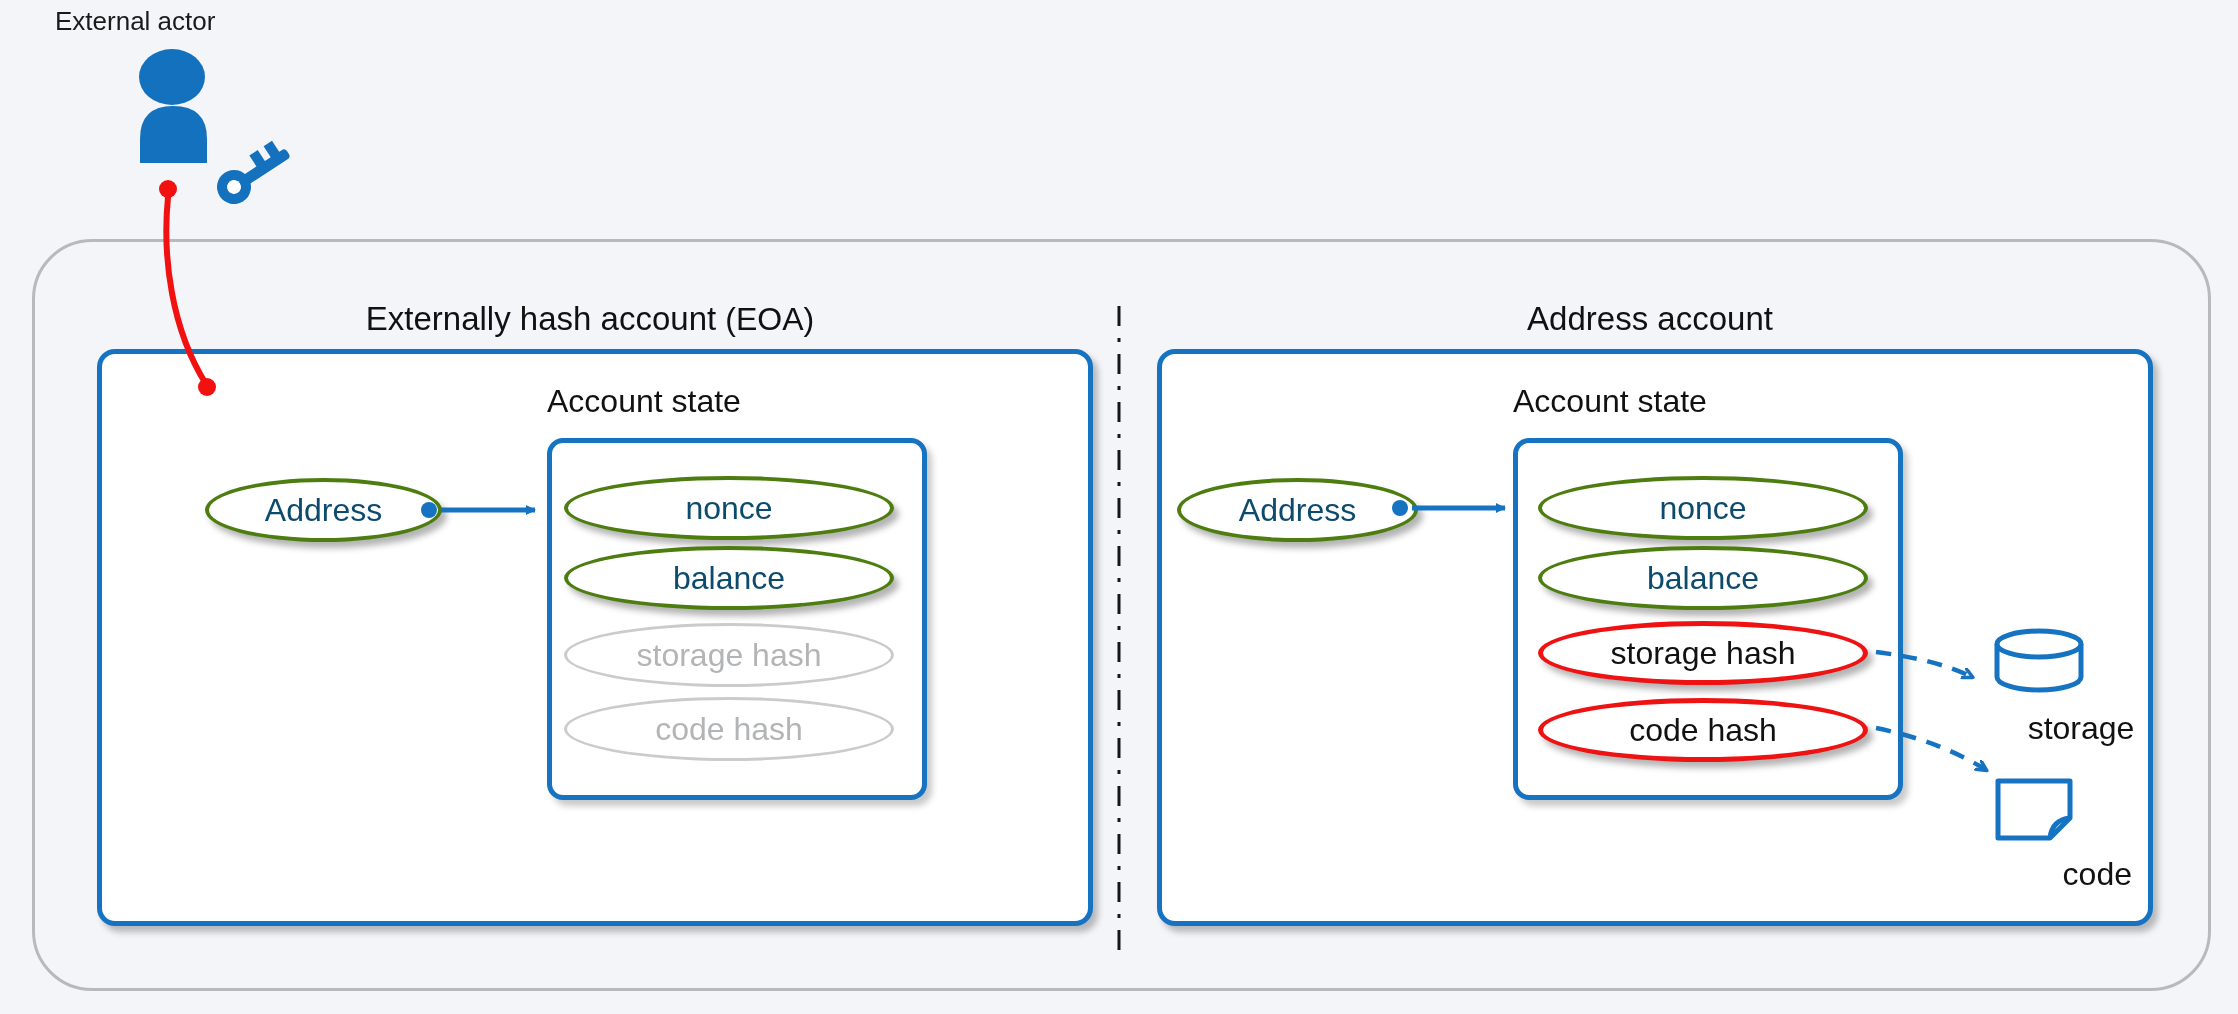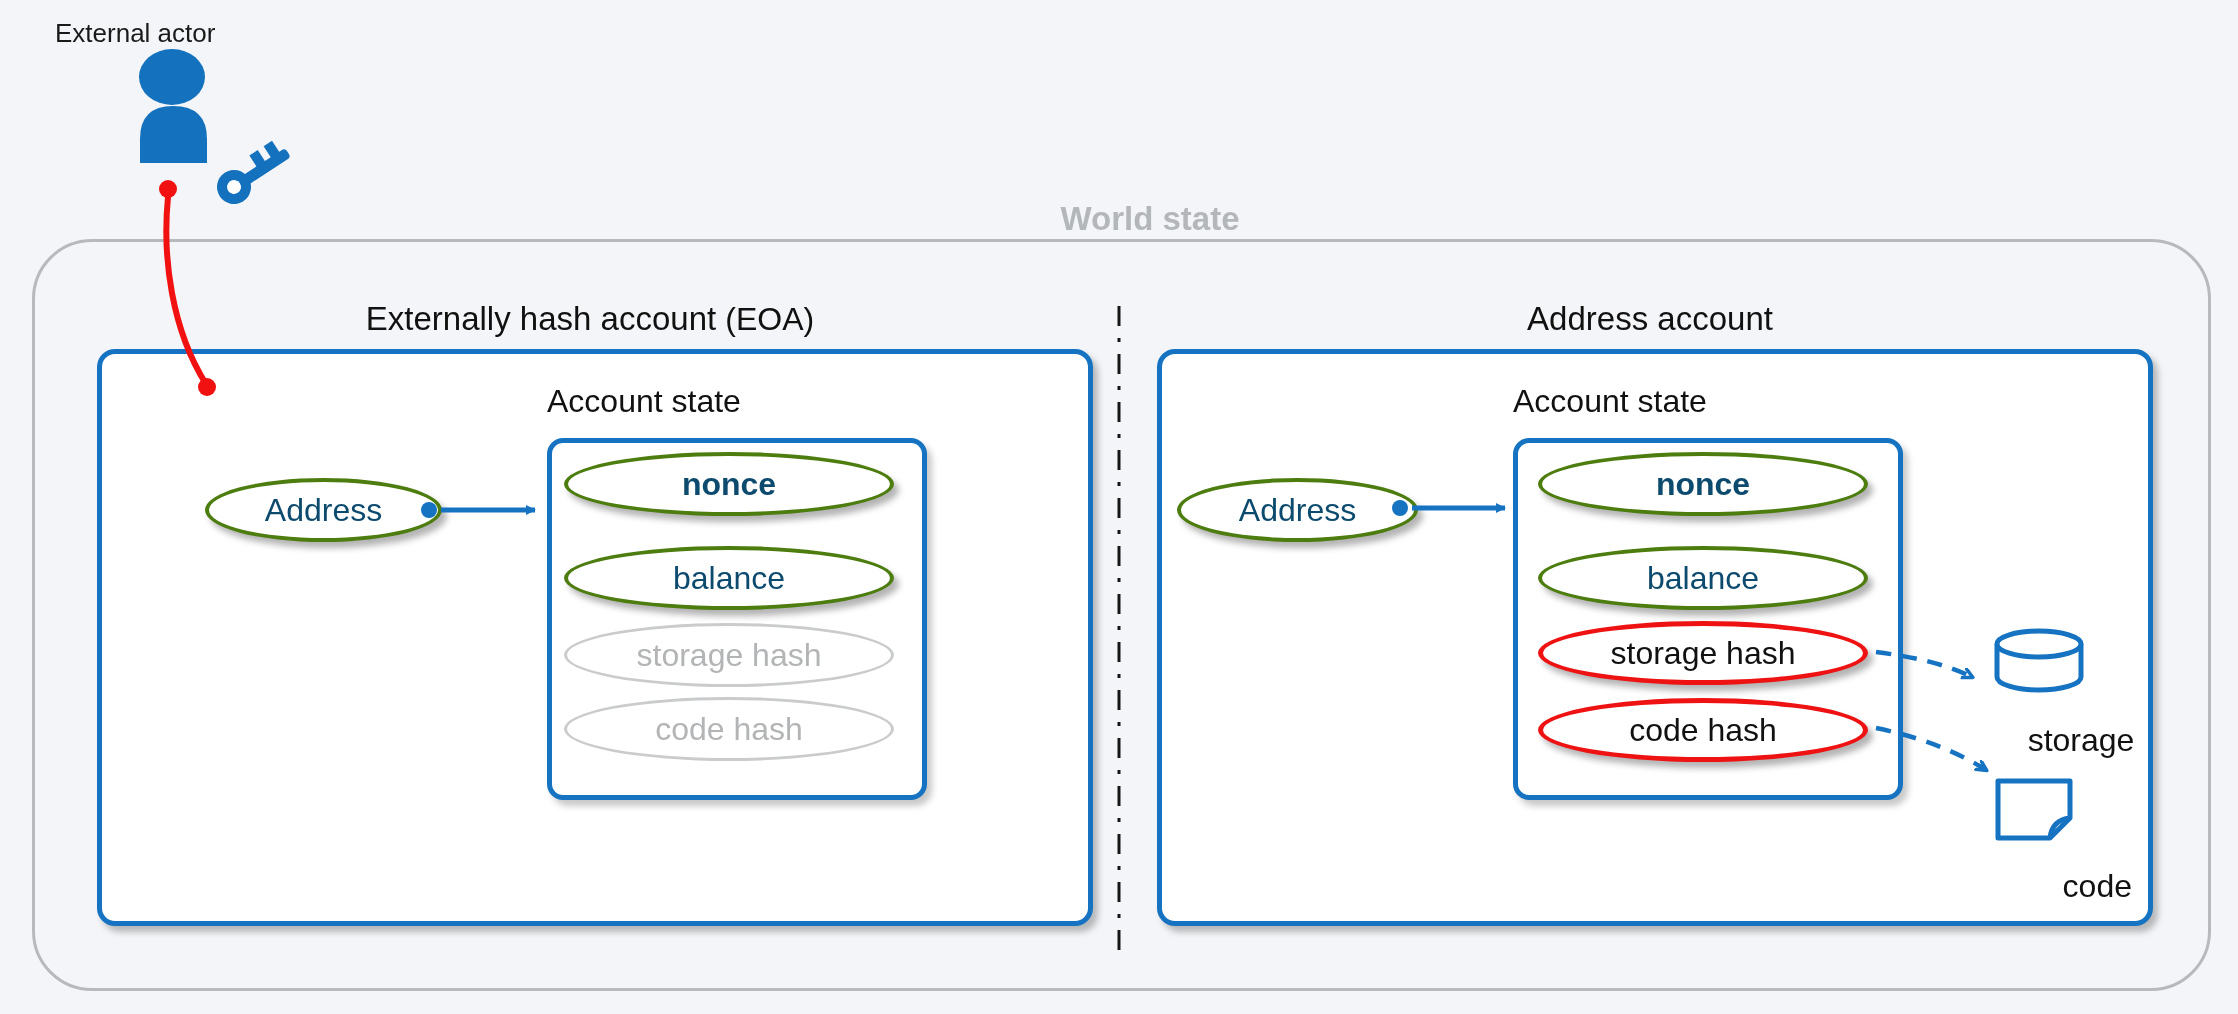--- a/index.html
+++ b/index.html
@@ -3,21 +3,21 @@
 <meta charset="utf-8">
 <style>
   html,body{margin:0;padding:0;background:#eef0f3;}
   #canvas{
     position:relative;width:2238px;height:1014px;overflow:hidden;
     background:#f4f5f8;
     font-family:"Liberation Sans","DejaVu Sans",sans-serif;
     color:#161616;
   }
   .abs{position:absolute;}
-  .lbl{position:absolute;white-space:nowrap;margin-top:12px;}
+  .lbl{position:absolute;white-space:nowrap;}
 
   
   .external-actor{left:55px;top:6px;font-size:26px;color:#1a1a1a;}
 
   
   .world-state{left:1000px;top:188px;width:300px;font-size:33px;font-weight:bold;color:#b4b7ba;text-align:center;}
   .outer-box{
     left:32px;top:239px;width:2173px;height:746px;
     border:3px solid #b7babd;border-radius:60px;background:transparent;
   }
@@ -53,36 +53,35 @@
   }
   .e-blue{border:4px solid #4d7c0f;color:#0c4a6e;box-shadow:5px 6px 6px rgba(40,40,40,.35);}
   .e-gray{border:3px solid #c9cbcd;color:#b2b4b6;}
   .e-red{border:5px solid #ee1212;color:#111;box-shadow:5px 6px 6px rgba(40,40,40,.35);}
 
   .address-l{left:205px;top:478px;width:237px;height:64px;}
   .address-r{left:1177px;top:478px;width:241px;height:64px;}
 
   .field-l{left:564px;width:330px;height:64px;}
   .field-r{left:1538px;width:330px;height:64px;}
-  .row0{top:452px;font-weight:bold;} .row1{top:546px;}
+  .row0{top:476px;} .row1{top:546px;}
   .row2l{top:623px;} .row3l{top:697px;}
   .row2r{top:621px;} .row3r{top:698px;}
 
   .storage-label{left:1986px;top:710px;width:190px;font-size:32px;text-align:center;color:#111;}
   .code-label{left:1942px;top:856px;width:190px;font-size:32px;text-align:right;color:#111;}
 
   svg.overlay{position:absolute;left:0;top:0;z-index:40;pointer-events:none;}
 </style>
 </head>
 <body>
 
 <div id="canvas">
 
   <div class="lbl external-actor">External actor</div>
-  <div class="lbl world-state">World state</div>
 
   <div class="abs outer-box"></div>
 
   <div class="title eoa-title">
     <span>Externally hash account</span>
     <span class="suffix">(EOA)</span>
   </div>
   <div class="abs acct-box eoa-box"></div>
   <div class="acct-state eoa-acct-state">Account state</div>
   <div class="abs inner-box eoa-inner"></div>

